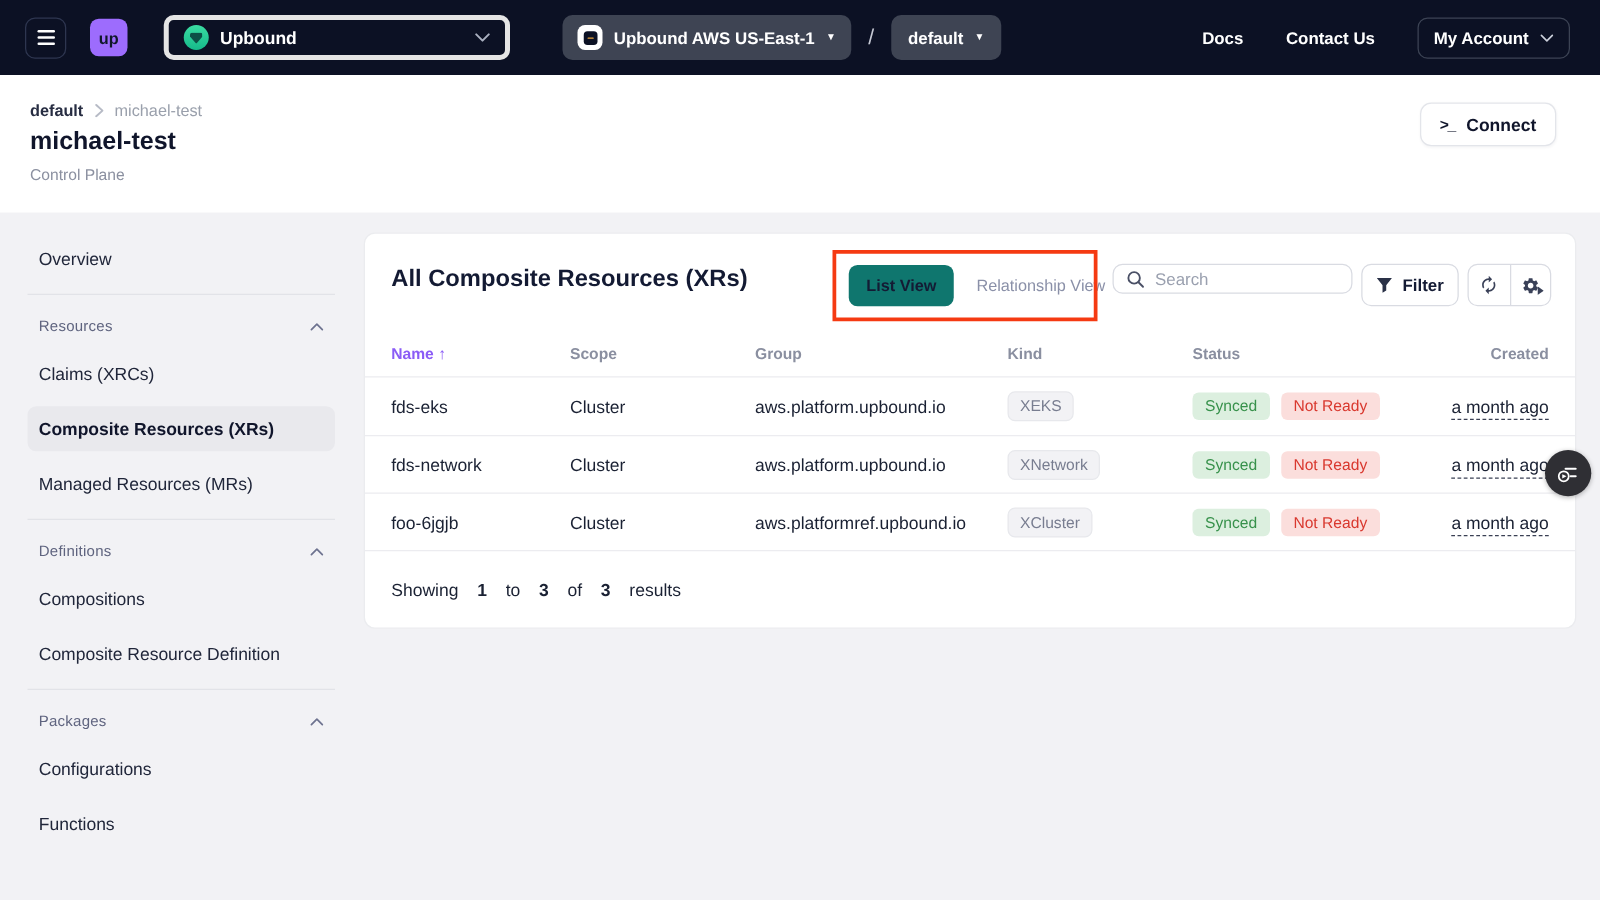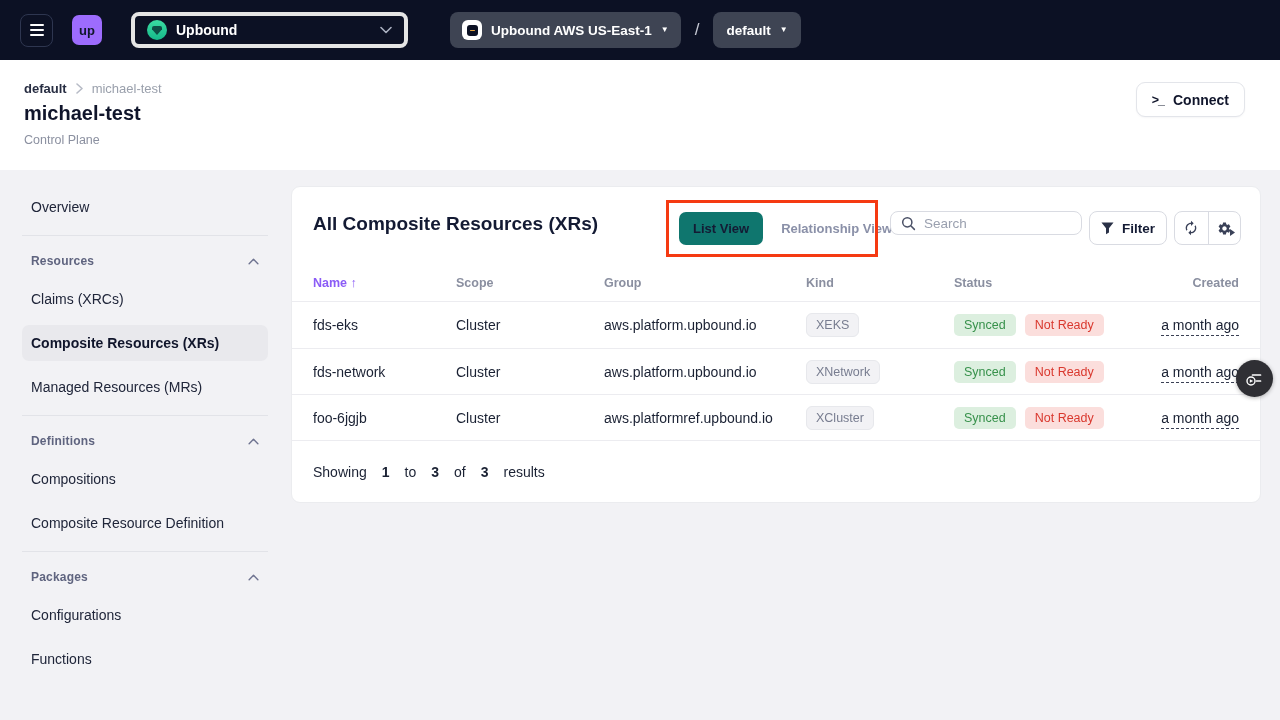--- a/index.html
+++ b/index.html
@@ -96,38 +96,38 @@
   
   .sidebar { position:absolute; left:0; top:170px; width:290px; padding:19px 22px 0 22px; }
   .side-item {
     height:36px; margin-bottom:8px; display:flex; align-items:center;
     padding:0 9px; border-radius:7px; font-size:14px; color:#20263a; cursor:pointer;
   }
   .side-item.selected { background:#e9e9ed; font-weight:bold; color:#10152b; }
   .side-divider { height:1px; background:#e2e3e8; margin:10px 0 11px 0; }
   .side-section {
     height:28px; margin-bottom:6px; display:flex; align-items:center; justify-content:space-between;
-    padding:0 9px; font-size:12px; font-weight:bold; color:#5f647f; cursor:pointer;
+    padding:0 9px; font-size:12px; font-weight:normal; color:#5f647f; cursor:pointer;
     letter-spacing:.2px;
   }
 
   
   .card {
     position:absolute; left:291px; top:186px; width:970px; height:317px;
     background:#fff; border:1px solid #ebecef; border-radius:9px;
   }
   .card-title { position:absolute; left:21px; top:26px; font-size:19px; font-weight:800; color:#131a33; }
 
   .view-toggle { position:absolute; left:387px; top:25px; height:33px; display:flex; align-items:center; }
   .toggle-opt { font-size:13px; cursor:pointer; }
   .toggle-opt.active {
     background:#0f766e; border-radius:7px; height:33px; display:flex; align-items:center;
     padding:0 14px; font-weight:bold; color:#141b34;
   }
-  .toggle-opt.inactive { margin-left:13px; color:#8a90a8; font-weight:700; padding:0 5px; }
+  .toggle-opt.inactive { margin-left:13px; color:#8a90a8; font-weight:400; padding:0 5px; }
   .annotation-box {
     position:absolute; left:374px; top:13px; width:212px; height:57px;
     border:3px solid #f53a12; pointer-events:none; z-index:6;
   }
 
   .search-box {
     position:absolute; left:598px; top:24px; width:192px; height:24px;
     border:1px solid #d9dbe2; border-radius:8px; background:#fff;
     display:flex; align-items:center; padding:0 10px; gap:8px;
   }
@@ -215,20 +215,32 @@
   </div>
   <div class="ctp-btn">
     <span class="ctp-icon"></span>
     <span class="lbl">Upbound AWS US-East-1</span>
     <span class="caret">▼</span>
   </div>
   <span class="path-slash">/</span>
   <div class="ns-btn">
     <span class="lbl">default</span>
     <span class="caret">▼</span>
+  </div>
+  <div class="nav-right">
+    <span class="nav-link">Docs</span>
+    <span class="nav-link">Contact Us</span>
+    <div class="account-btn">
+      <span>My Account</span>
+      <span>
+        <svg width="11" height="7" viewBox="0 0 12 8">
+            <path d="M1 1.5 L6 6.5 L11 1.5" fill="none" stroke="#cdd1dc" stroke-width="1.5" stroke-linecap="round" stroke-linejoin="round"></path>
+          </svg>
+      </span>
+    </div>
   </div>
 </div>
 
 <div class="page-head">
   <div class="breadcrumb">
     <span class="root">default</span>
     <span>
       <svg width="7" height="11" viewBox="0 0 7 11">
           <path d="M1 1 L6 5.5 L1 10" fill="none" stroke="#b7bbc6" stroke-width="1.6" stroke-linecap="round" stroke-linejoin="round"></path>
         </svg>

